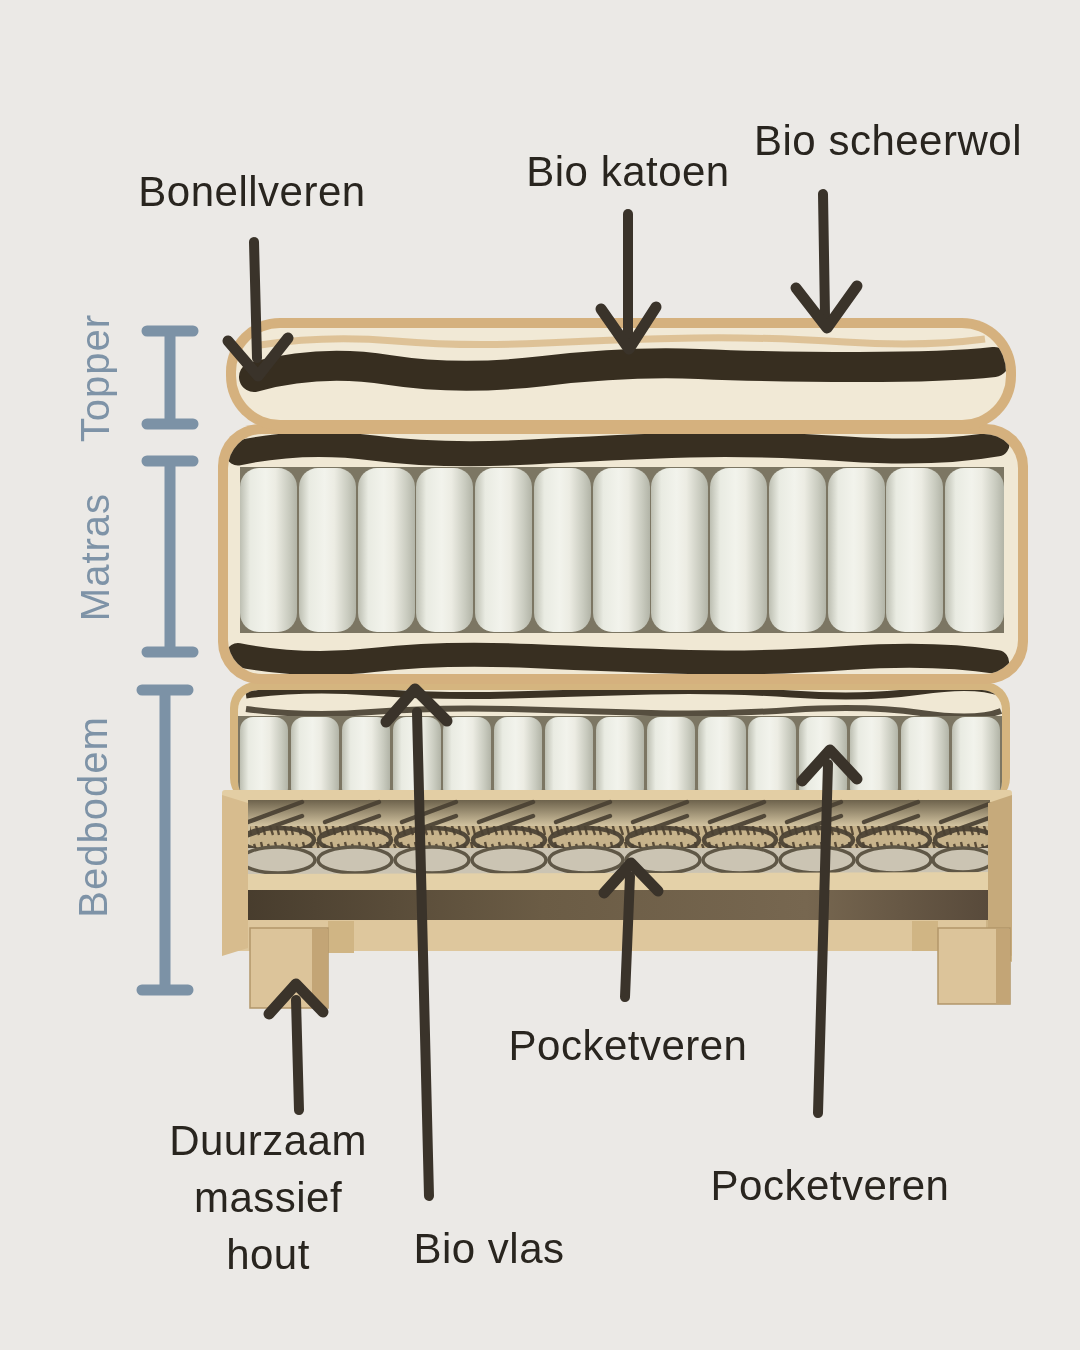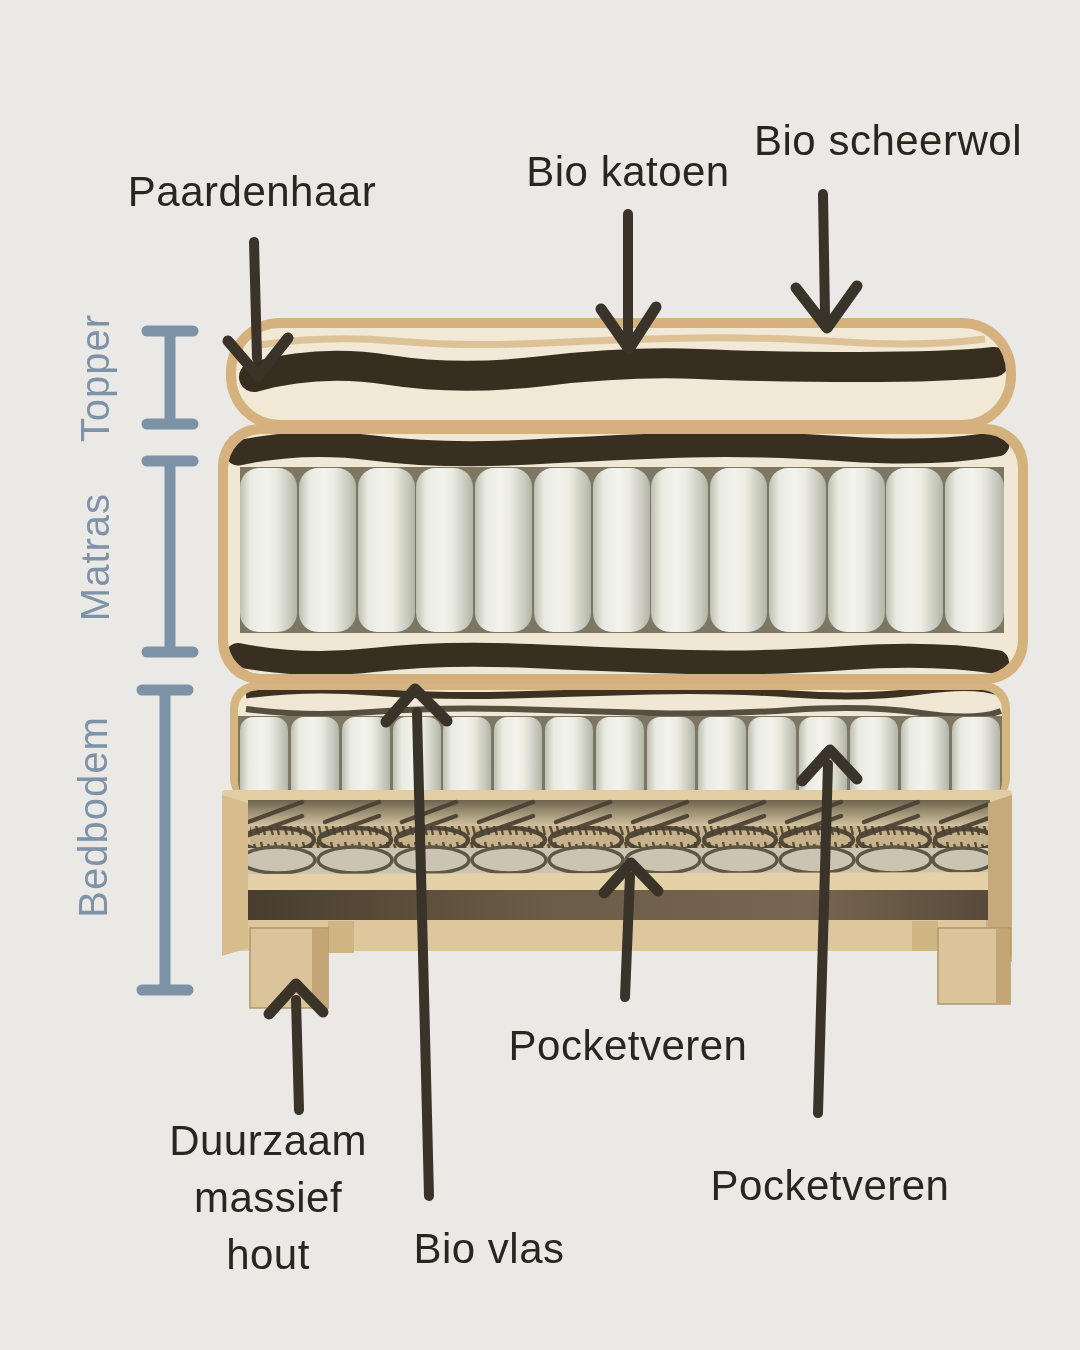--- a/index.html
+++ b/index.html
@@ -217,21 +217,21 @@
         <path d="M625,997 L630,876" stroke-width="10"></path>
         <path d="M604,893 L631,863 L658,891" stroke-width="11"></path>
       </g>
       <g>
         <path d="M818,1113 L828,764" stroke-width="10"></path>
         <path d="M802,781 L830,750 L857,779" stroke-width="11"></path>
       </g>
     </g>
   </svg>
 
-  <div class="lbl" id="lbl-paardenhaar">Paardenhaar</div>
+  <div class="lbl" id="lbl-paardenhaar">Bonellveren</div>
   <div class="lbl" id="lbl-bio-katoen">Bio katoen</div>
   <div class="lbl" id="lbl-bio-scheerwol">Bio scheerwol</div>
   <div class="lbl" id="lbl-bonellveren">Pocketveren</div>
   <div class="lbl" id="lbl-pocketveren">Pocketveren</div>
   <div class="lbl" id="lbl-bio-vlas">Bio vlas</div>
   <div class="lbl wrap" id="lbl-duurzaam">Duurzaam massief hout</div>
 
   <div class="side-lbl" id="lbl-topper">Topper</div>
   <div class="side-lbl" id="lbl-matras">Matras</div>
   <div class="side-lbl" id="lbl-bedbodem">Bedbodem</div>

